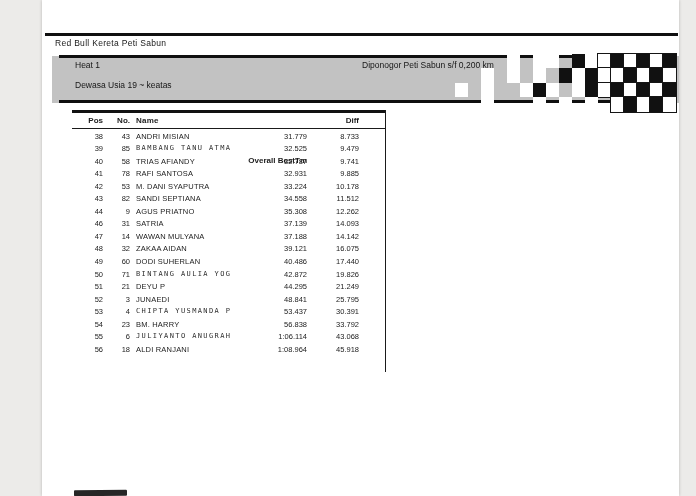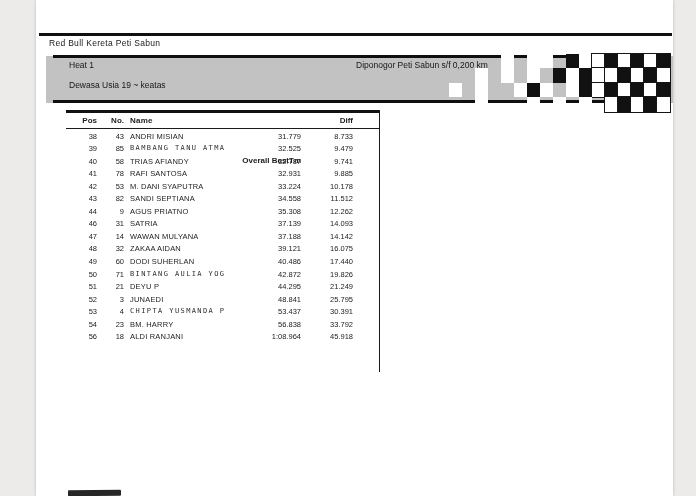--- a/index.html
+++ b/index.html
@@ -3,21 +3,21 @@
 <meta charset="utf-8">
 <style>
   html,body{margin:0;padding:0;}
   body{
     width:696px;height:496px;position:relative;overflow:hidden;
     background:#ecebe9;
     font-family:"Liberation Sans",sans-serif;
     color:#1b1b1b;
   }
   .page{
-    position:absolute;left:36px;top:0;width:637px;height:496px;
+    position:absolute;left:42px;top:0;width:637px;height:496px;
     background:#ffffff;
     box-shadow:0 0 3px rgba(0,0,0,.22);
   }
   .top-rule{position:absolute;left:3px;top:33px;width:633px;height:3px;background:#101010;}
   .doc-title{position:absolute;left:13px;top:38px;font-size:8.5px;letter-spacing:.3px;color:#181818;white-space:nowrap;}
   .band{position:absolute;left:10px;top:56px;width:627px;height:47px;background:#c2c2c2;}
   .band-border-top{position:absolute;left:17px;top:54.5px;width:617px;height:3px;background:#0f0f0f;z-index:3;}
   .band-border-bottom{position:absolute;left:17px;top:100px;width:617px;height:3px;background:#0f0f0f;z-index:3;}
   .band-text{position:absolute;font-size:8.5px;color:#161616;white-space:nowrap;z-index:6;}
   .heat{left:33px;top:60px;}
@@ -232,20 +232,27 @@
         <div class="cell c-diff">30.391</div>
       </div>
       <div class="trow">
         <div class="cell c-pos">54</div>
         <div class="cell c-no">23</div>
         <div class="cell c-name">BM. HARRY</div>
         <div class="cell c-best">56.838</div>
         <div class="cell c-diff">33.792</div>
       </div>
       <div class="trow">
+        <div class="cell c-pos">55</div>
+        <div class="cell c-no">6</div>
+        <div class="cell c-name alt-font">JULIYANTO ANUGRAH</div>
+        <div class="cell c-best">1:06.114</div>
+        <div class="cell c-diff">43.068</div>
+      </div>
+      <div class="trow">
         <div class="cell c-pos">56</div>
         <div class="cell c-no">18</div>
         <div class="cell c-name">ALDI RANJANI</div>
         <div class="cell c-best">1:08.964</div>
         <div class="cell c-diff">45.918</div>
       </div>
     </div>
 
   <div class="smudge"></div>
 </div>

